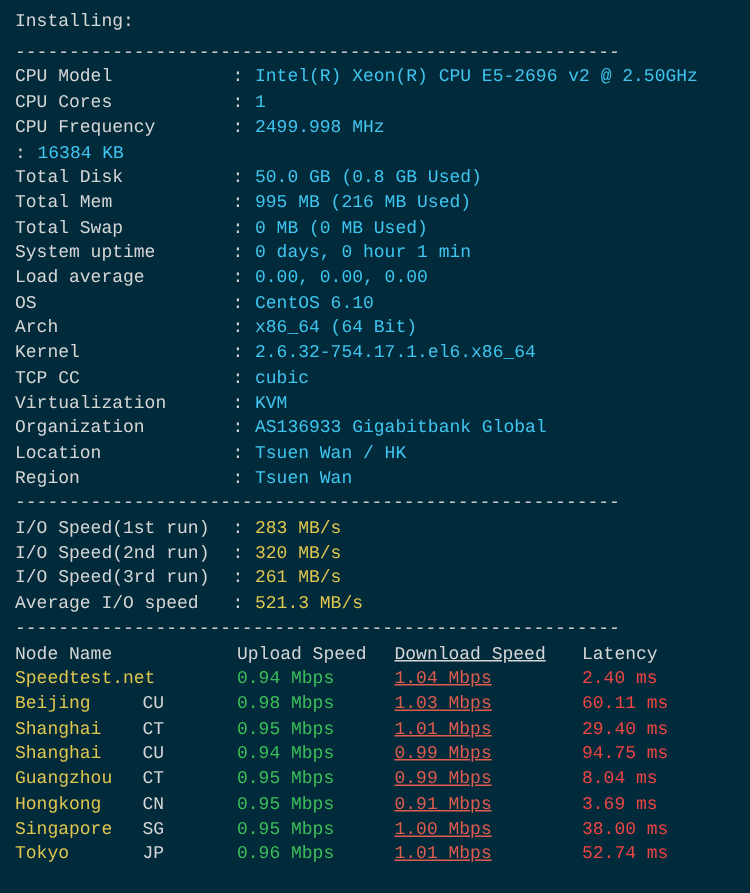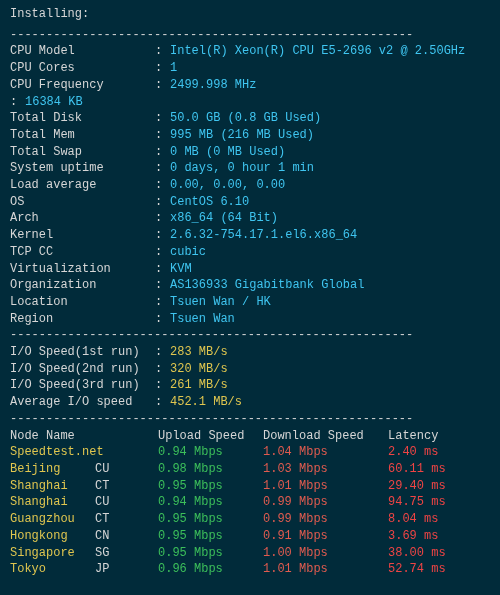--- a/index.html
+++ b/index.html
@@ -45,21 +45,21 @@
   .val-yellow { color: #e0c64f; text-align: center; }
 
   .net-head .col { color: #d6d6d6; }
   .net-row, .net-head {
     display: flex;
     white-space: pre;
   }
   .c-node  { width: 85px;  flex:0 0 85px; }
   .c-loc   { width: 30px;  flex:0 0 30px; }
   .c-up    { width: 105px; flex:0 0 105px;margin-left:33px; }
-  .c-down  { width: 125px; flex:0 0 125px; }
+  .c-down  { width: 125px; flex:0 0 125px;text-decoration:underline; }
   .c-lat   { flex: 1 1 auto; }
 
   .yellow { color: #e0c64f; }
   .red    { color: #e05b4f; }
   .green  { color: #3cbf5a; }
   .cyan   { color: #ef4444; }
   .white  { color: #d6d6d6; }
 </style>
 </head>
 <body>
@@ -89,21 +89,21 @@
     <div class="row"><span class="lbl">Location</span><span class="colon">:</span><span class="val">Tsuen Wan / HK</span></div>
     <div class="row"><span class="lbl">Region</span><span class="colon">:</span><span class="val">Tsuen Wan</span></div>
   </div>
 
   <div class="rule">----------------------------------------------------------------------</div>
 
   <div>
     <div class="row"><span class="lbl">I/O Speed(1st run)</span><span class="colon">:</span><span class="val-yellow">283 MB/s</span></div>
     <div class="row"><span class="lbl">I/O Speed(2nd run)</span><span class="colon">:</span><span class="val-yellow">320 MB/s</span></div>
     <div class="row"><span class="lbl">I/O Speed(3rd run)</span><span class="colon">:</span><span class="val-yellow">261 MB/s</span></div>
-    <div class="row"><span class="lbl">Average I/O speed</span><span class="colon">:</span><span class="val-yellow">452.1 MB/s</span></div>
+    <div class="row"><span class="lbl">Average I/O speed</span><span class="colon">:</span><span class="val-yellow">521.3 MB/s</span></div>
   </div>
 
   <div class="rule">----------------------------------------------------------------------</div>
 
   <div class="net-head">
     <span class="col c-node">Node Name</span>
     <span class="col c-loc"></span>
     <span class="col c-up">Upload Speed</span>
     <span class="col c-down">Download Speed</span>
     <span class="col c-lat">Latency</span>

